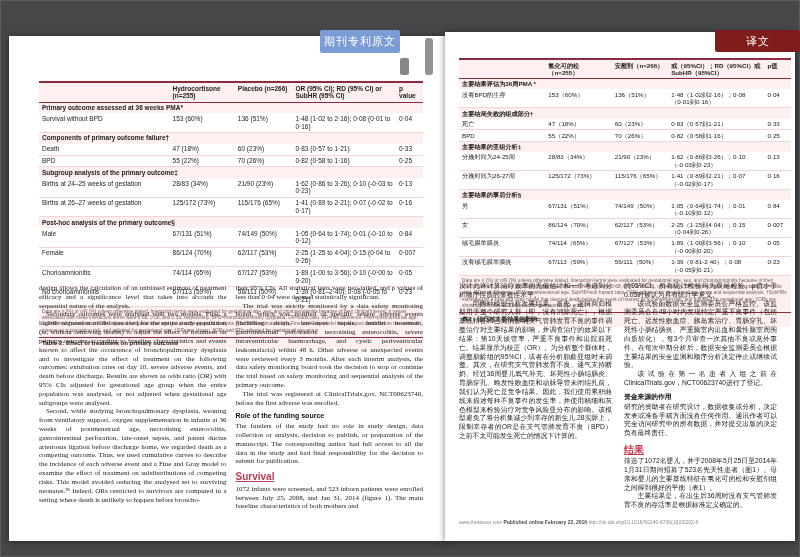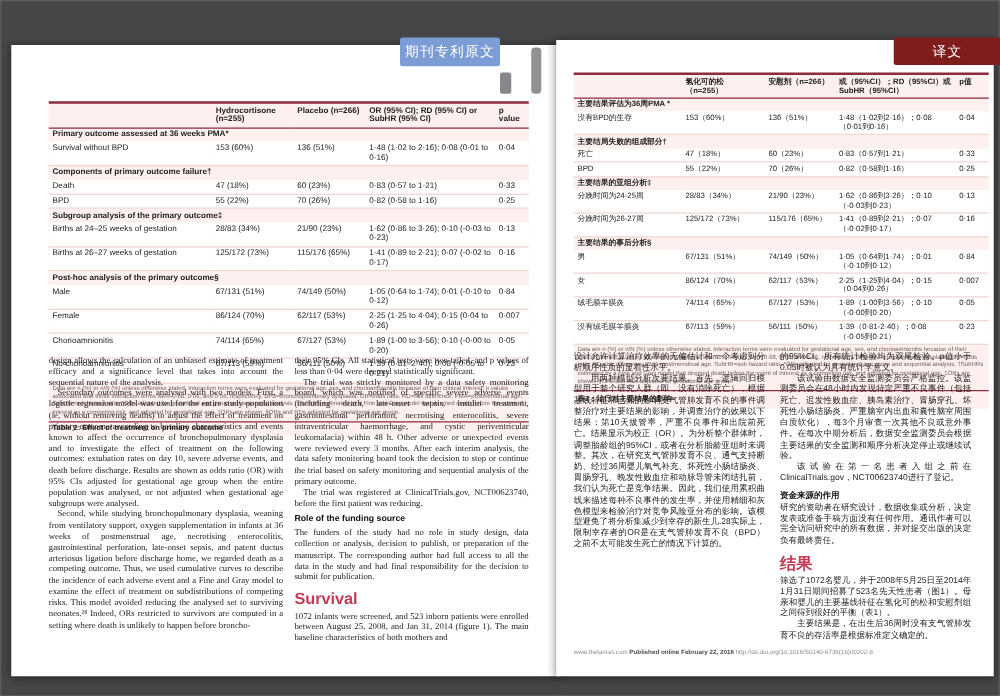--- a/index.html
+++ b/index.html
@@ -38,21 +38,21 @@
   
   .cols{position:absolute;display:flex;}
   .page-left  .cols{left:30px;top:248px;width:384px;gap:9px;}
   .page-right .cols{left:14px;top:250px;width:318px;gap:12px;}
   .col{flex:1;min-width:0;}
   .en-body .col{font-family:"Liberation Serif",serif;font-size:7px;line-height:1.26;text-align:justify;color:#1a1a1a;}
   .cn-body .col{font-size:6.8px;line-height:1.3;text-align:justify;color:#1a1a1a;}
   .blk-p{text-indent:1em;}
   .cn-body .blk-p{text-indent:2em;}
   .blk-h{font-family:"Liberation Sans",sans-serif;font-weight:bold;margin:5px 0 1px;color:#111;}
-  .blk-hr{font-family:"Liberation Sans",sans-serif;font-weight:bold;color:#c23b52;font-size:13px;margin:5px 0 1px;}
+  .blk-hr{font-family:"Liberation Sans",sans-serif;font-weight:bold;color:#c23b52;font-size:10px;margin:5px 0 1px;text-decoration:underline;}
 
   .footer{position:absolute;left:14px;bottom:16px;font-size:5px;color:#8a8a8a;white-space:nowrap;}
   .footer b{color:#4a4a4a;}
 </style>
 </head>
 <body>
 
 <div class="stage">
 
   <div class="tab tab-orig">期刊专利原文</div>
@@ -162,25 +162,25 @@
     </div>
     <div class="cols en-body">
       <div class="col">
           <div class="blk-p0">design allows the calculation of an unbiased estimate of treatment efficacy and a significance level that takes into account the sequential nature of the analysis.</div>
           <div class="blk-p">Secondary outcomes were analysed with two models. First, a logistic regression model was used for the entire study population (ie, without removing deaths) to adjust the effect of treatment on primary outcome according to baseline characteristics and events known to affect the occurrence of bronchopulmonary dysplasia and to investigate the effect of treatment on the following outcomes: extubation rates on day 10, severe adverse events, and death before discharge. Results are shown as odds ratio (OR) with 95% CIs adjusted for gestational age group when the entire population was analysed, or not adjusted when gestational age subgroups were analysed.</div>
           <div class="blk-p">Second, while studying bronchopulmonary dysplasia, weaning from ventilatory support, oxygen supplementation in infants at 36 weeks of postmenstrual age, necrotising enterocolitis, gastrointestinal perforation, late-onset sepsis, and patent ductus arteriosus ligation before discharge home, we regarded death as a competing outcome. Thus, we used cumulative curves to describe the incidence of each adverse event and a Fine and Gray model to examine the effect of treatment on subdistributions of competing risks. This model avoided reducing the analysed set to surviving neonates.²⁸ Indeed, ORs restricted to survivors are computed in a setting where death is unlikely to happen before broncho-</div>
         </div>
       <div class="col">
           <div class="blk-p0">their 95% CIs. All statistical tests were two-tailed, and p values of less than 0·04 were deemed statistically significant.</div>
           <div class="blk-p">The trial was strictly monitored by a data safety monitoring board, which was notified of specific severe adverse events (including death, late-onset sepsis, insulin treatment, gastrointestinal perforation, necrotising enterocolitis, severe intraventricular haemorrhage, and cystic periventricular leukomalacia) within 48 h. Other adverse or unexpected events were reviewed every 3 months. After each interim analysis, the data safety monitoring board took the decision to stop or continue the trial based on safety monitoring and sequential analysis of the primary outcome.</div>
-          <div class="blk-p">The trial was registered at ClinicalTrials.gov, NCT00623740, before the first patient was reducing.</div>
+          <div class="blk-p">The trial was registered at ClinicalTrials.gov, NCT00623740, before the first adverse was enrolled.</div>
           <div class="blk-h">Role of the funding source</div>
           <div class="blk-p0">The funders of the study had no role in study design, data collection or analysis, decision to publish, or preparation of the manuscript. The corresponding author had full access to all the data in the study and had final responsibility for the decision to submit for publication.</div>
           <div class="blk-hr">Survival</div>
-          <div class="blk-p0">1072 infants were screened, and 523 inborn patients were enrolled between August 25, 2008, and Jan 31, 2014 (figure 1). The main baseline characteristics of both mothers and</div>
+          <div class="blk-p0">1072 infants were screened, and 523 inborn patients were enrolled between July 25, 2008, and Jan 31, 2014 (figure 1). The main baseline characteristics of both mothers and</div>
         </div>
     </div>
   </div>
 
   <div class="page page-right cn">
     <div class="tablewrap">
       <table>
         <colgroup>
           <col style="width:26%">
             <col style="width:20%">

